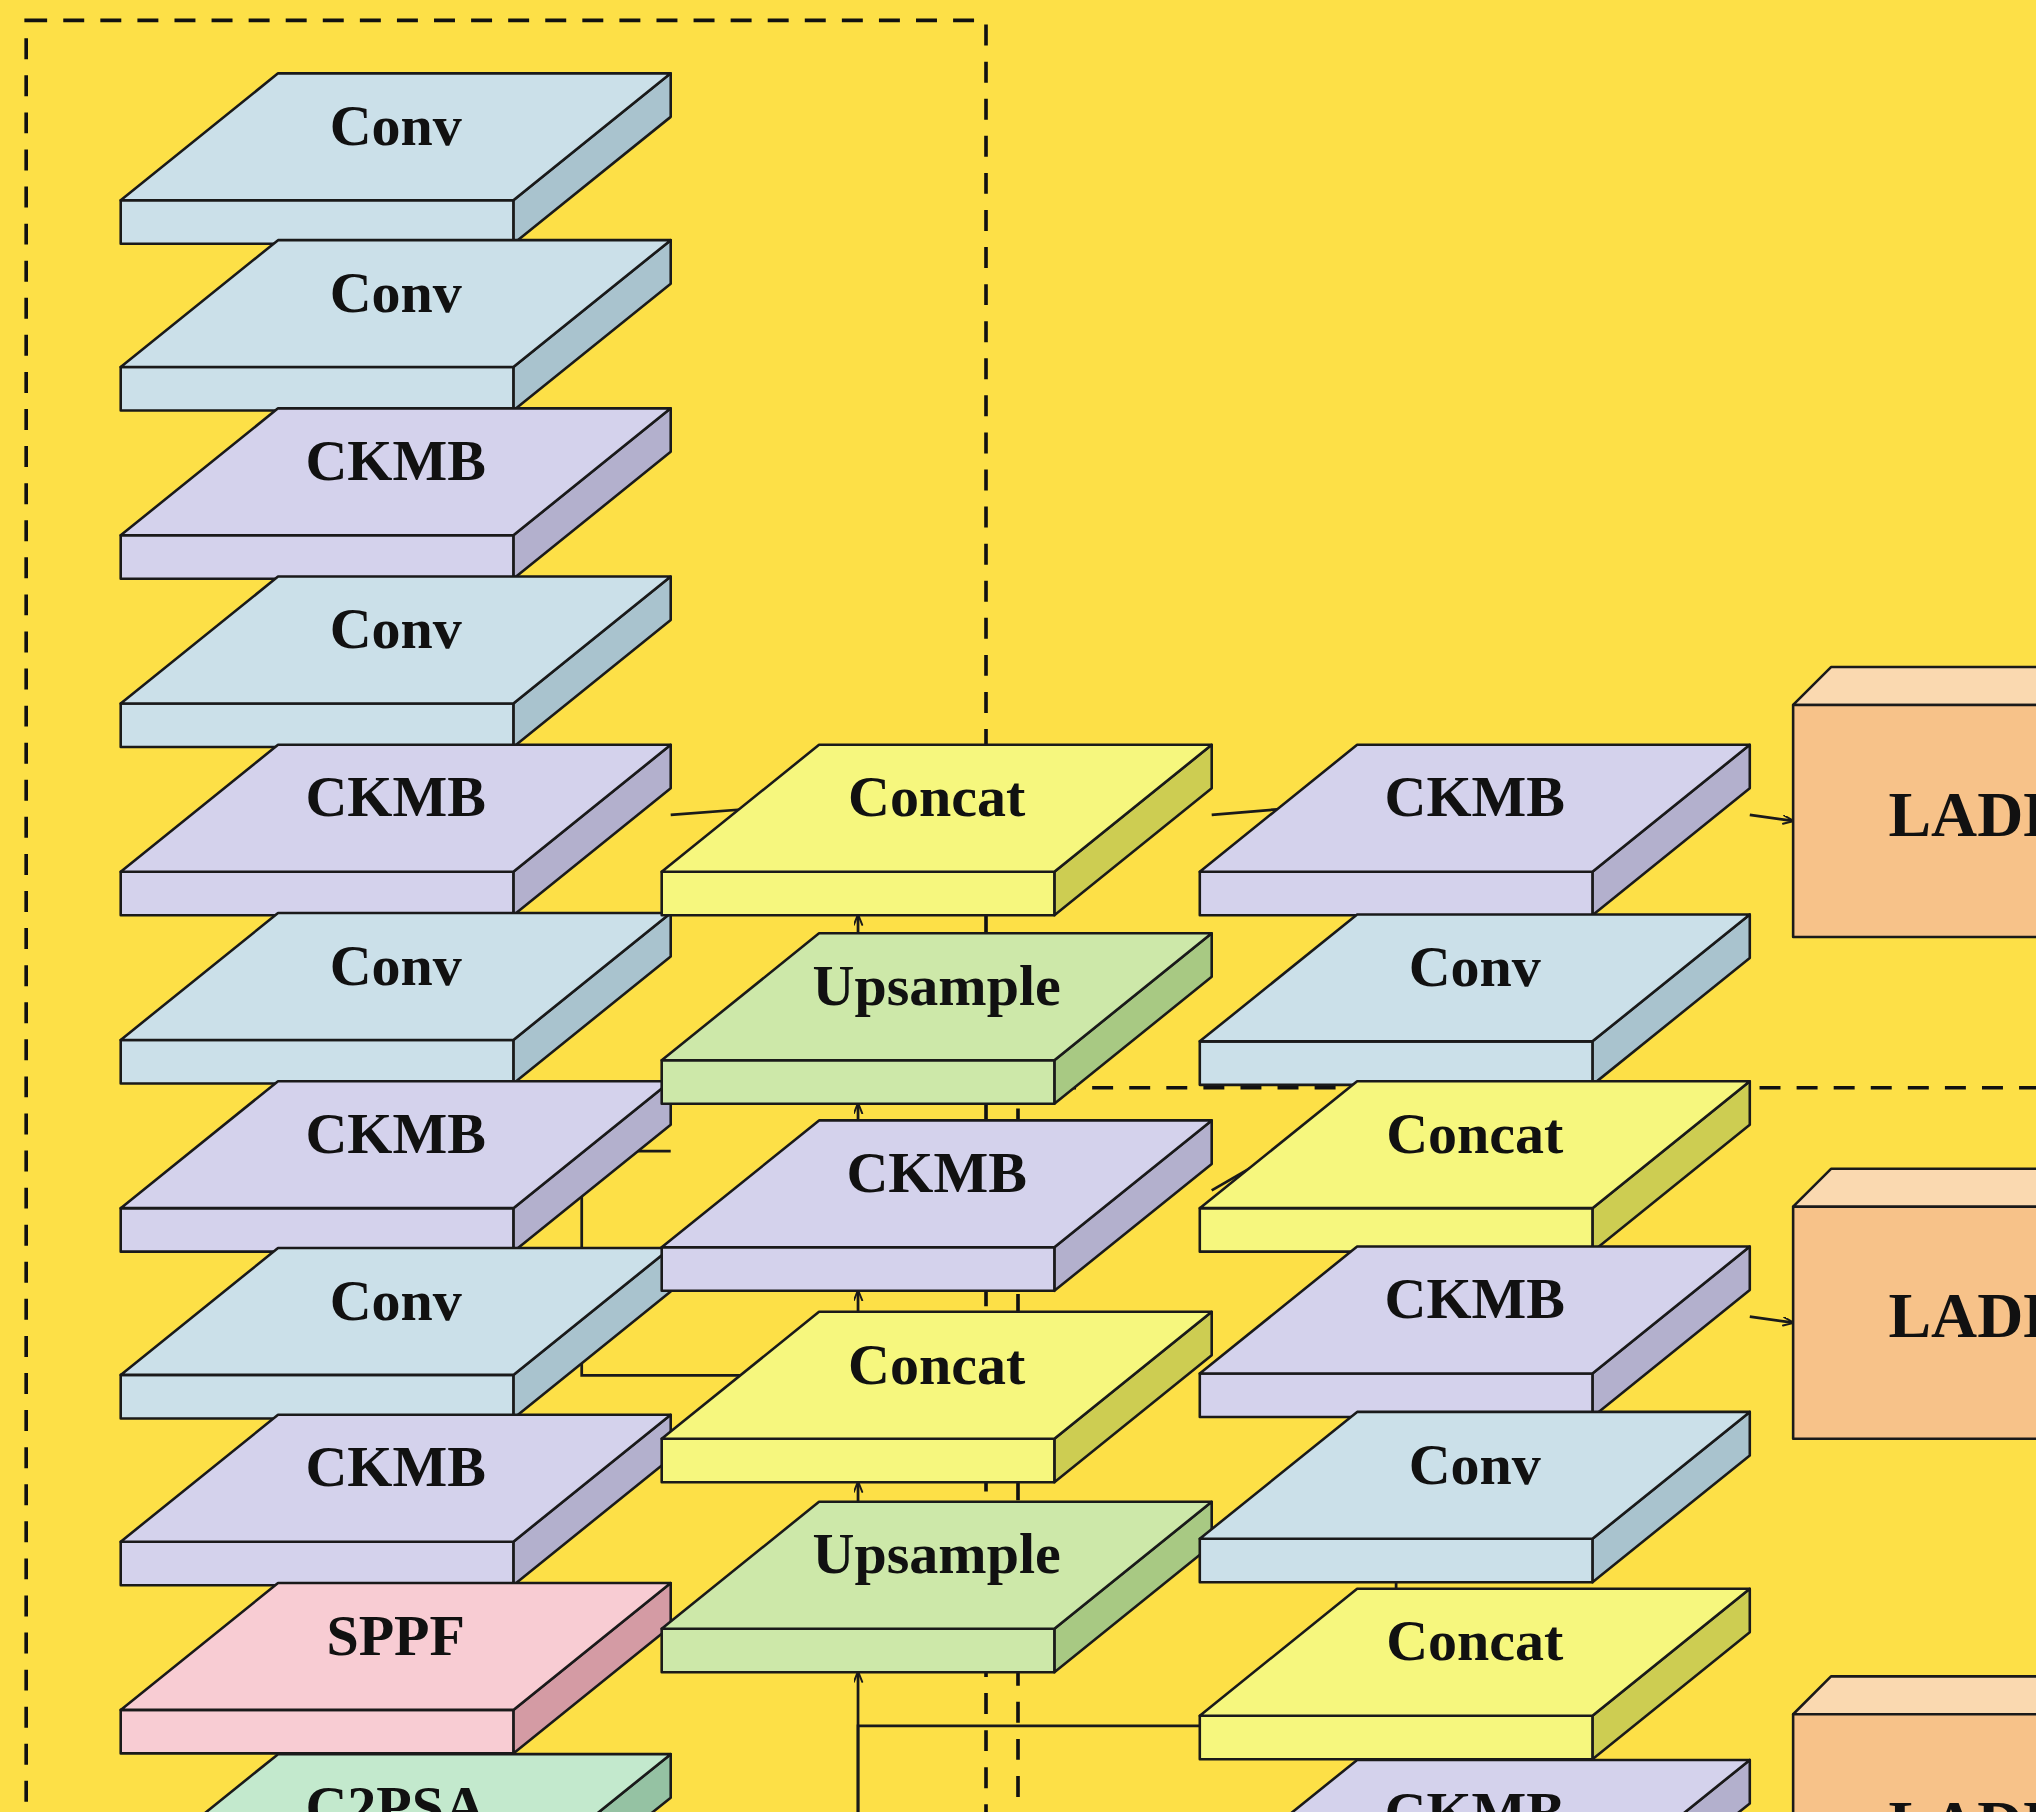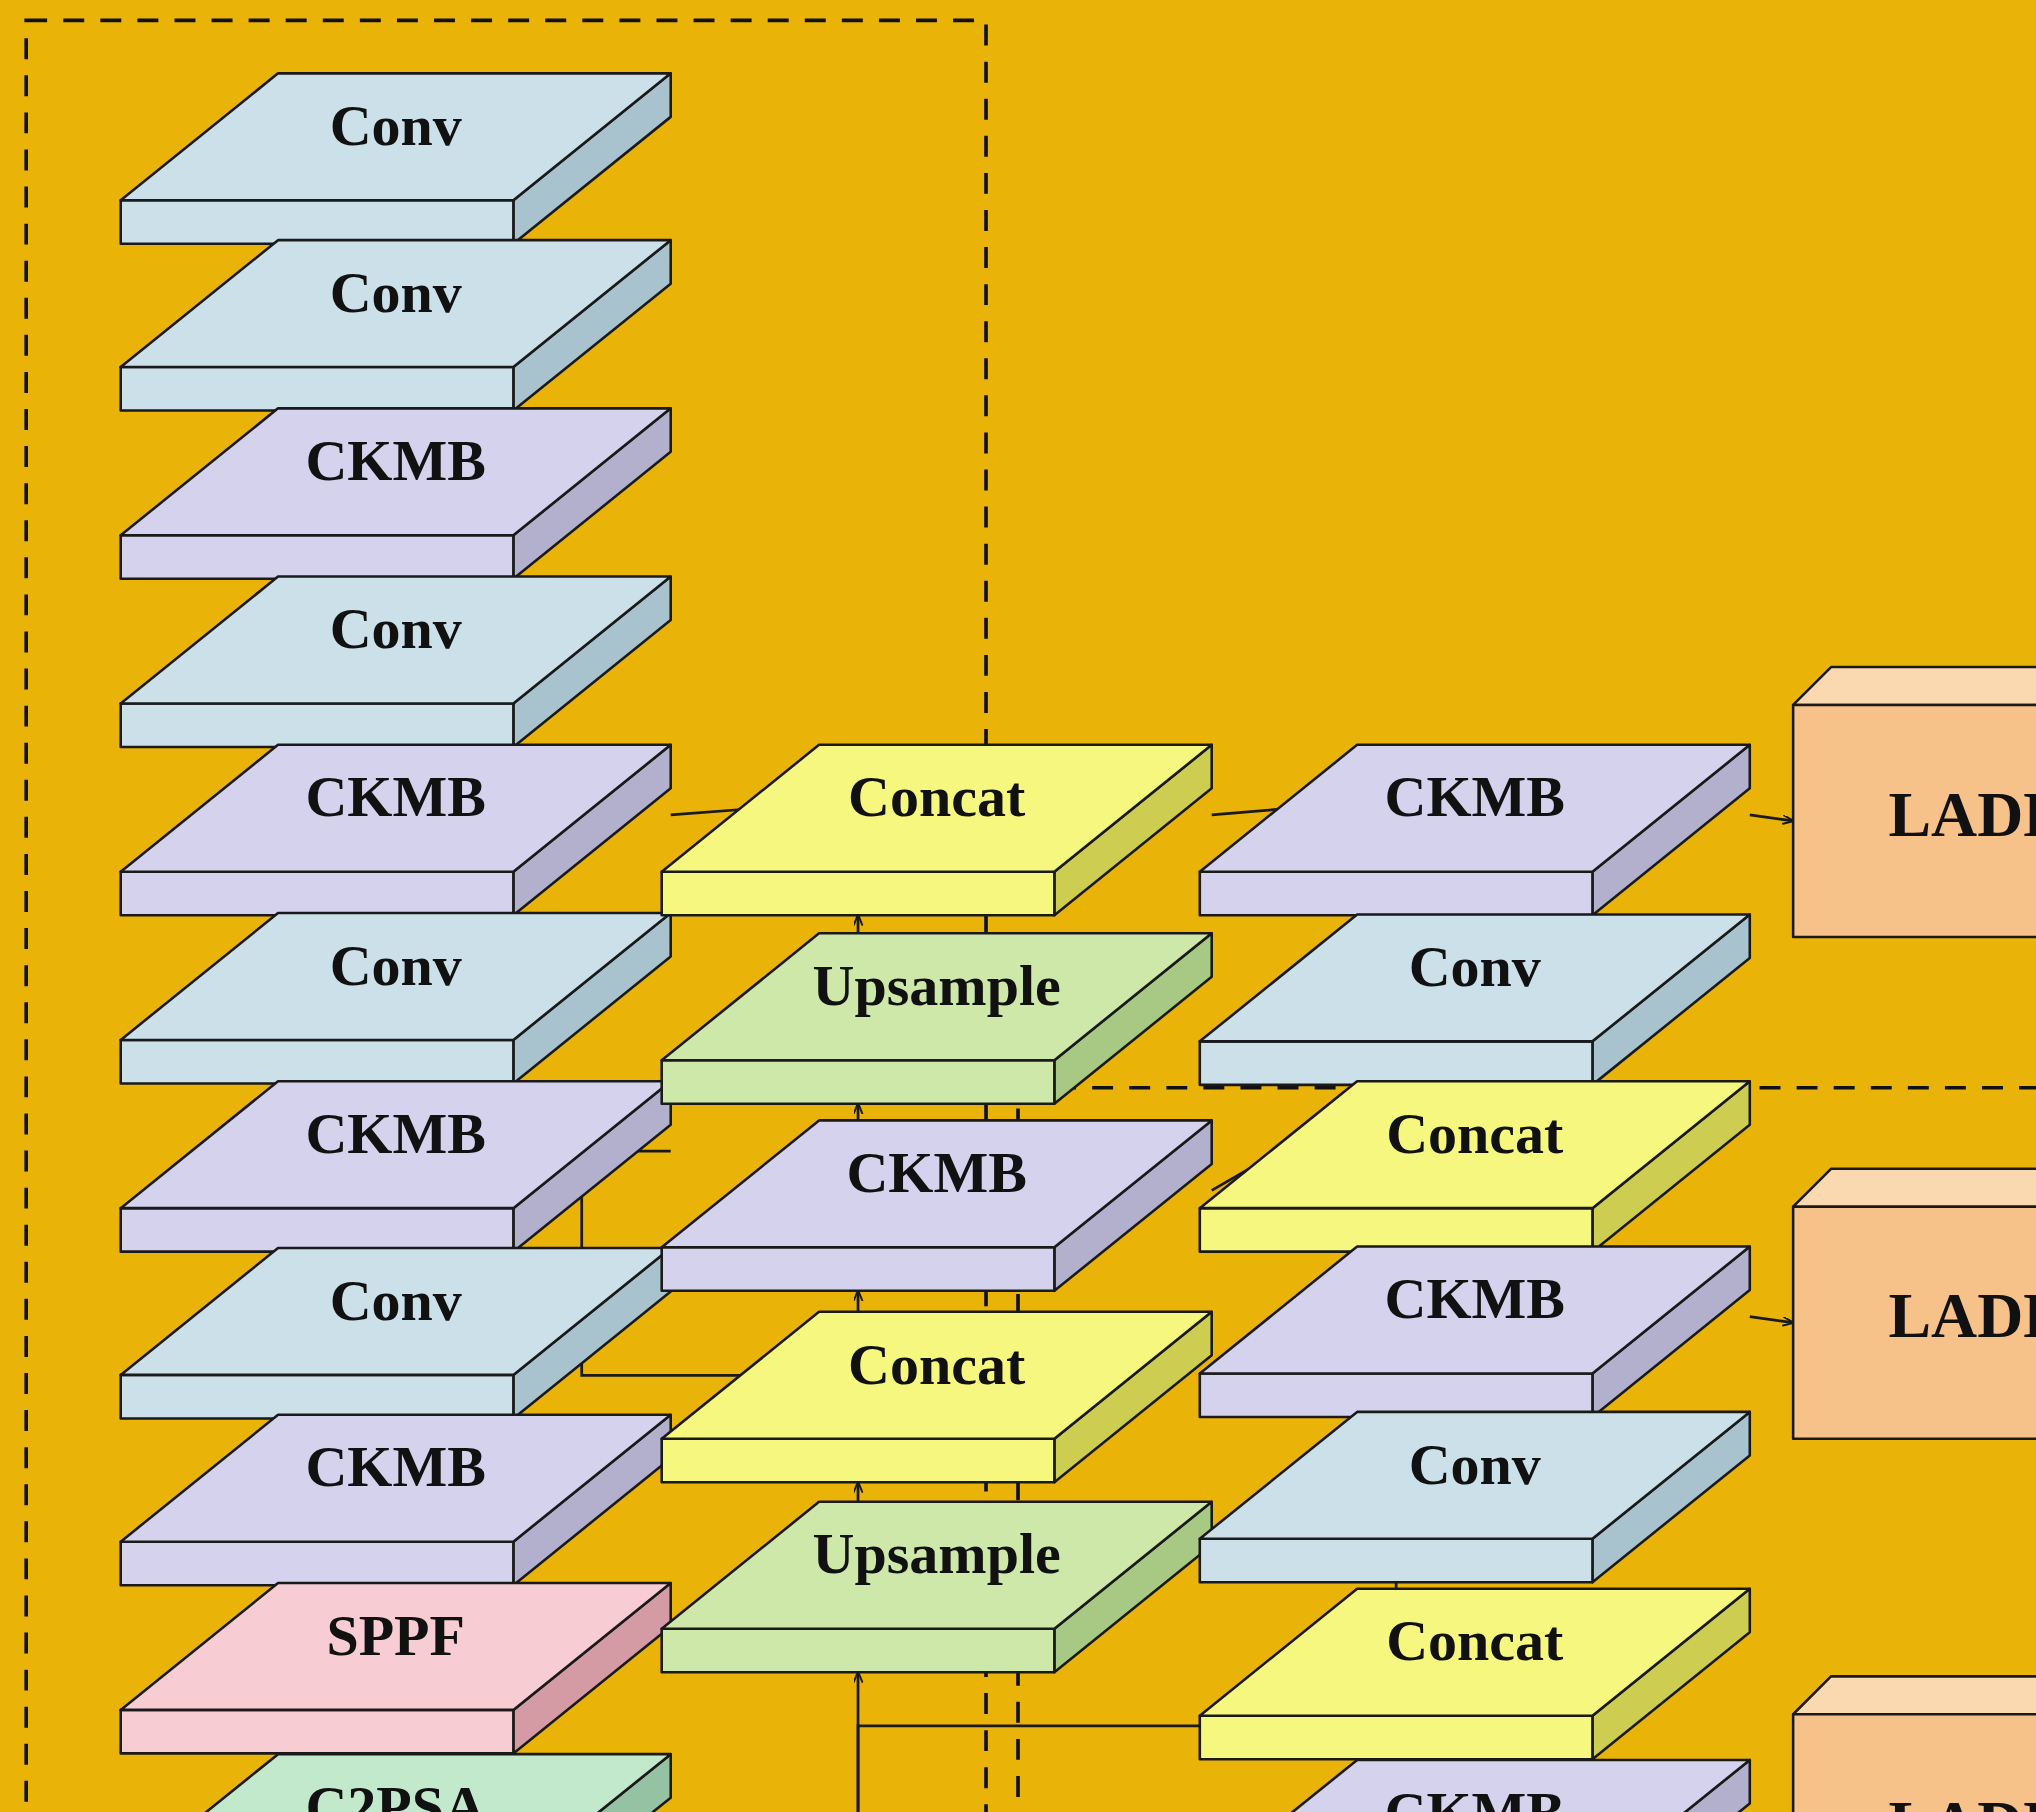--- a/index.html
+++ b/index.html
@@ -1,17 +1,17 @@
 <!DOCTYPE html>
 <html style="font-size:13px"><head>
 <meta charset="utf-8">
 <style>
   html,body{margin:0;padding:0;background:#ffffff;}
   body{font-family:"Liberation Serif",serif;}
-  #root{position:relative;width:2036px;height:1813px;background:#eab308;overflow:hidden;}
+  #root{position:relative;width:2036px;height:1813px;background:#fde047;overflow:hidden;}
   svg#canvas{position:absolute;left:0;top:0;width:2036px;height:1813px;display:block;}
   .blk-label{font-family:"Liberation Serif",serif;font-weight:bold;fill:#111111;text-anchor:middle;dominant-baseline:middle;}
   .sec-label{font-family:"Liberation Serif",serif;font-weight:bold;fill:#0b0b0b;text-anchor:middle;dominant-baseline:middle;font-size:58px;}
 </style>
 </head>
 <body>
 
 <div id="root">
   <svg id="canvas" viewBox="0 0 2526 2249">
     <defs>

